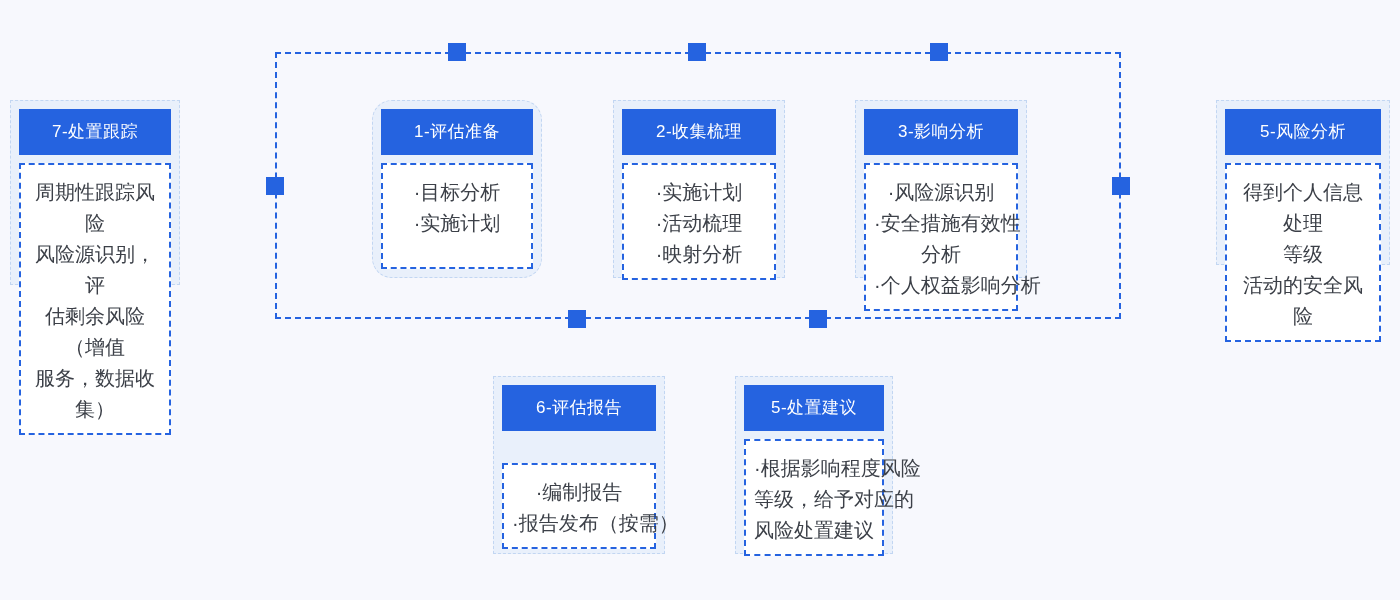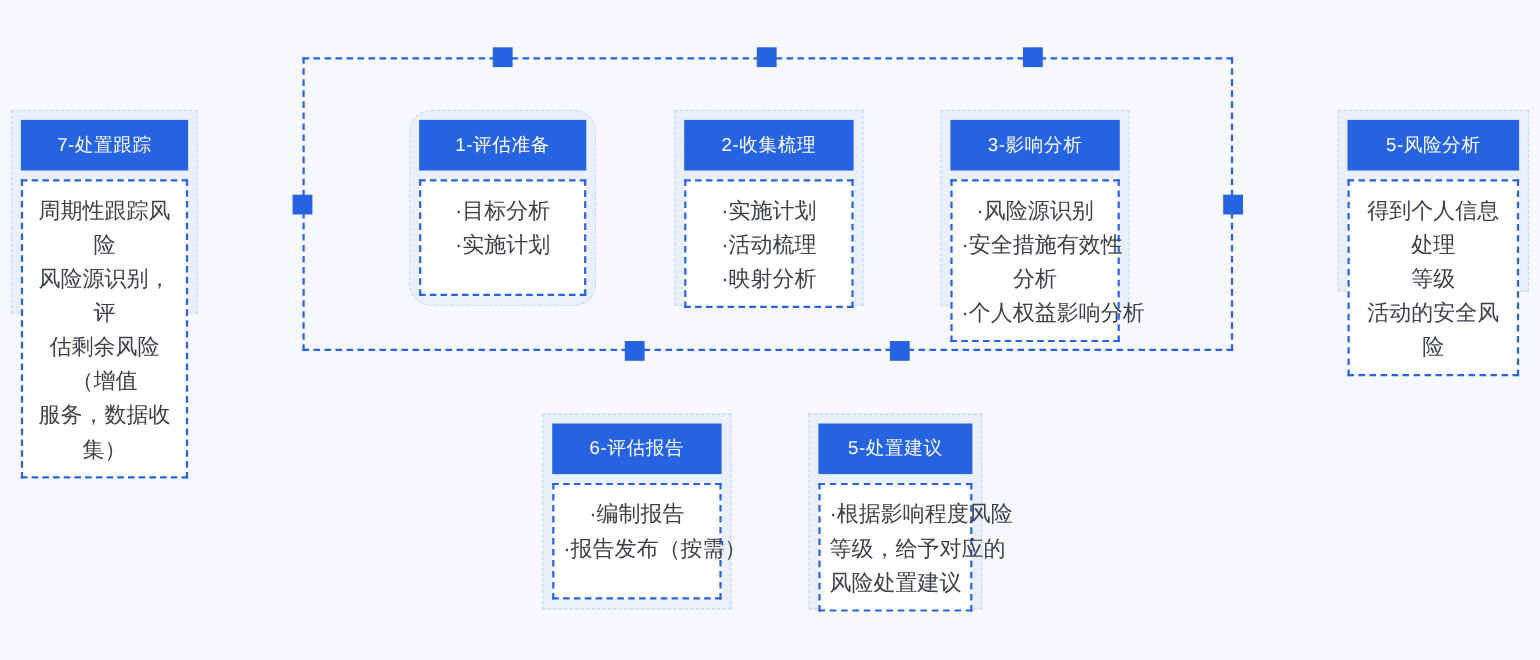--- a/index.html
+++ b/index.html
@@ -127,21 +127,21 @@
 
   <div class="card" style="left:1216px; top:100px; width:174px; height:165px;">
     <div class="card-header">5-风险分析</div>
     <div class="card-body wrap">
       <div class="line">得到个人信息处理</div>
       <div class="line">等级</div>
       <div class="line">活动的安全风险</div>
     </div>
   </div>
 
-  <div class="card" style="left:493px; top:376px; width:172px; height:178px;">
+  <div class="card" style="left:493px; top:376px; width:172px; height:178px;gap:24px;">
     <div class="card-header">6-评估报告</div>
     <div class="card-body">
       <div class="line">·编制报告</div>
       <div class="line">·报告发布（按需）</div>
     </div>
   </div>
 
   <div class="card" style="left:735px; top:376px; width:158px; height:178px;">
     <div class="card-header">5-处置建议</div>
     <div class="card-body">

